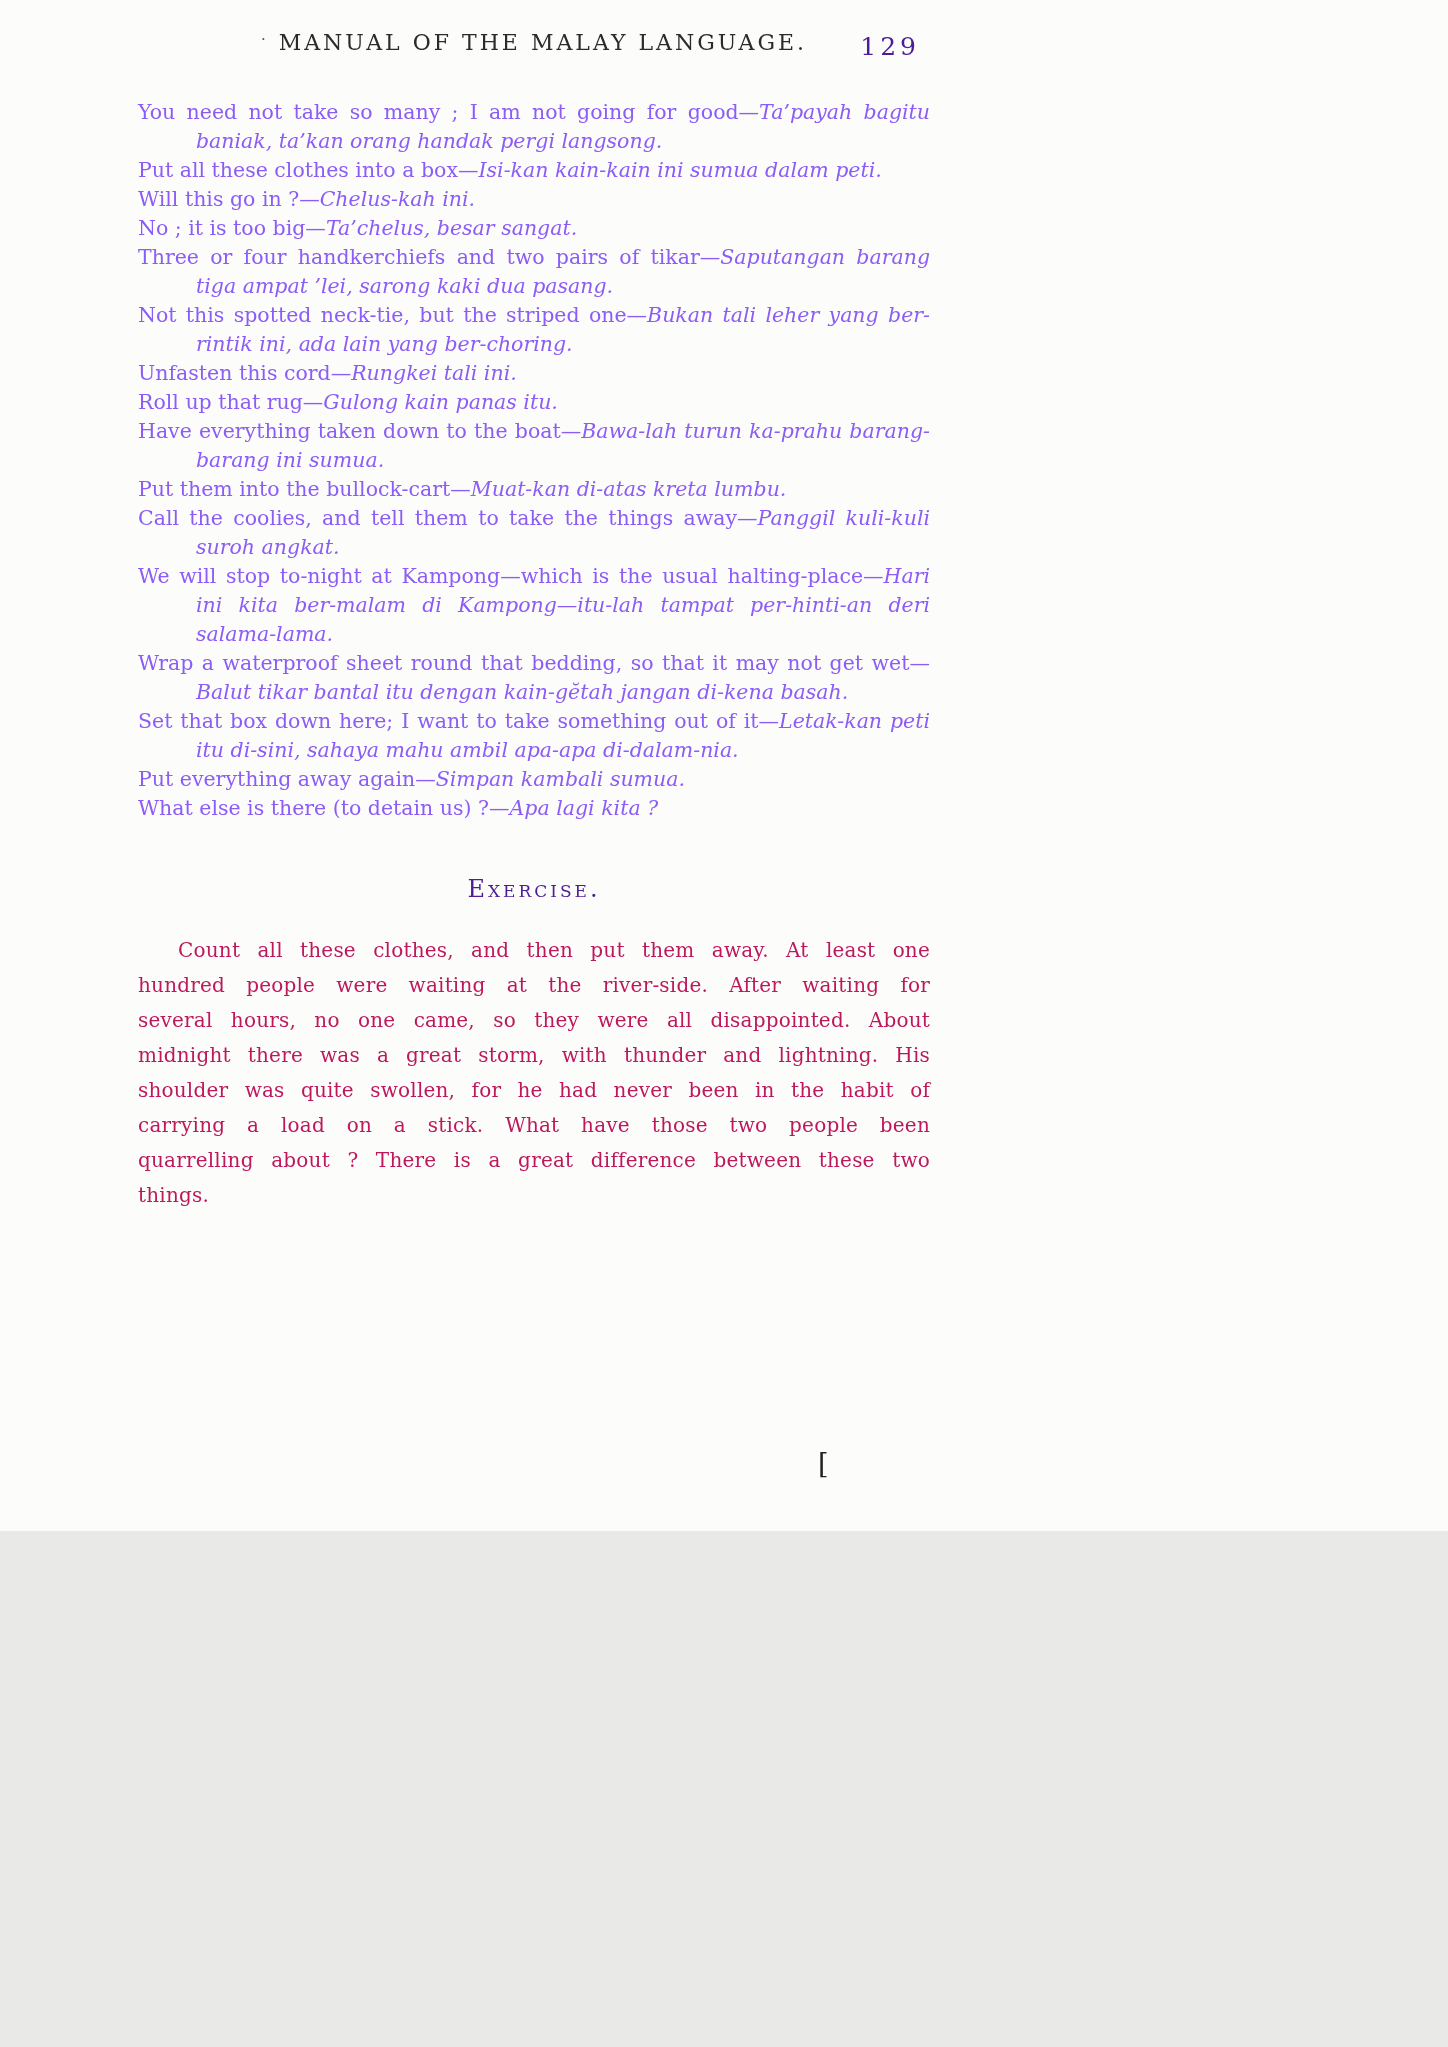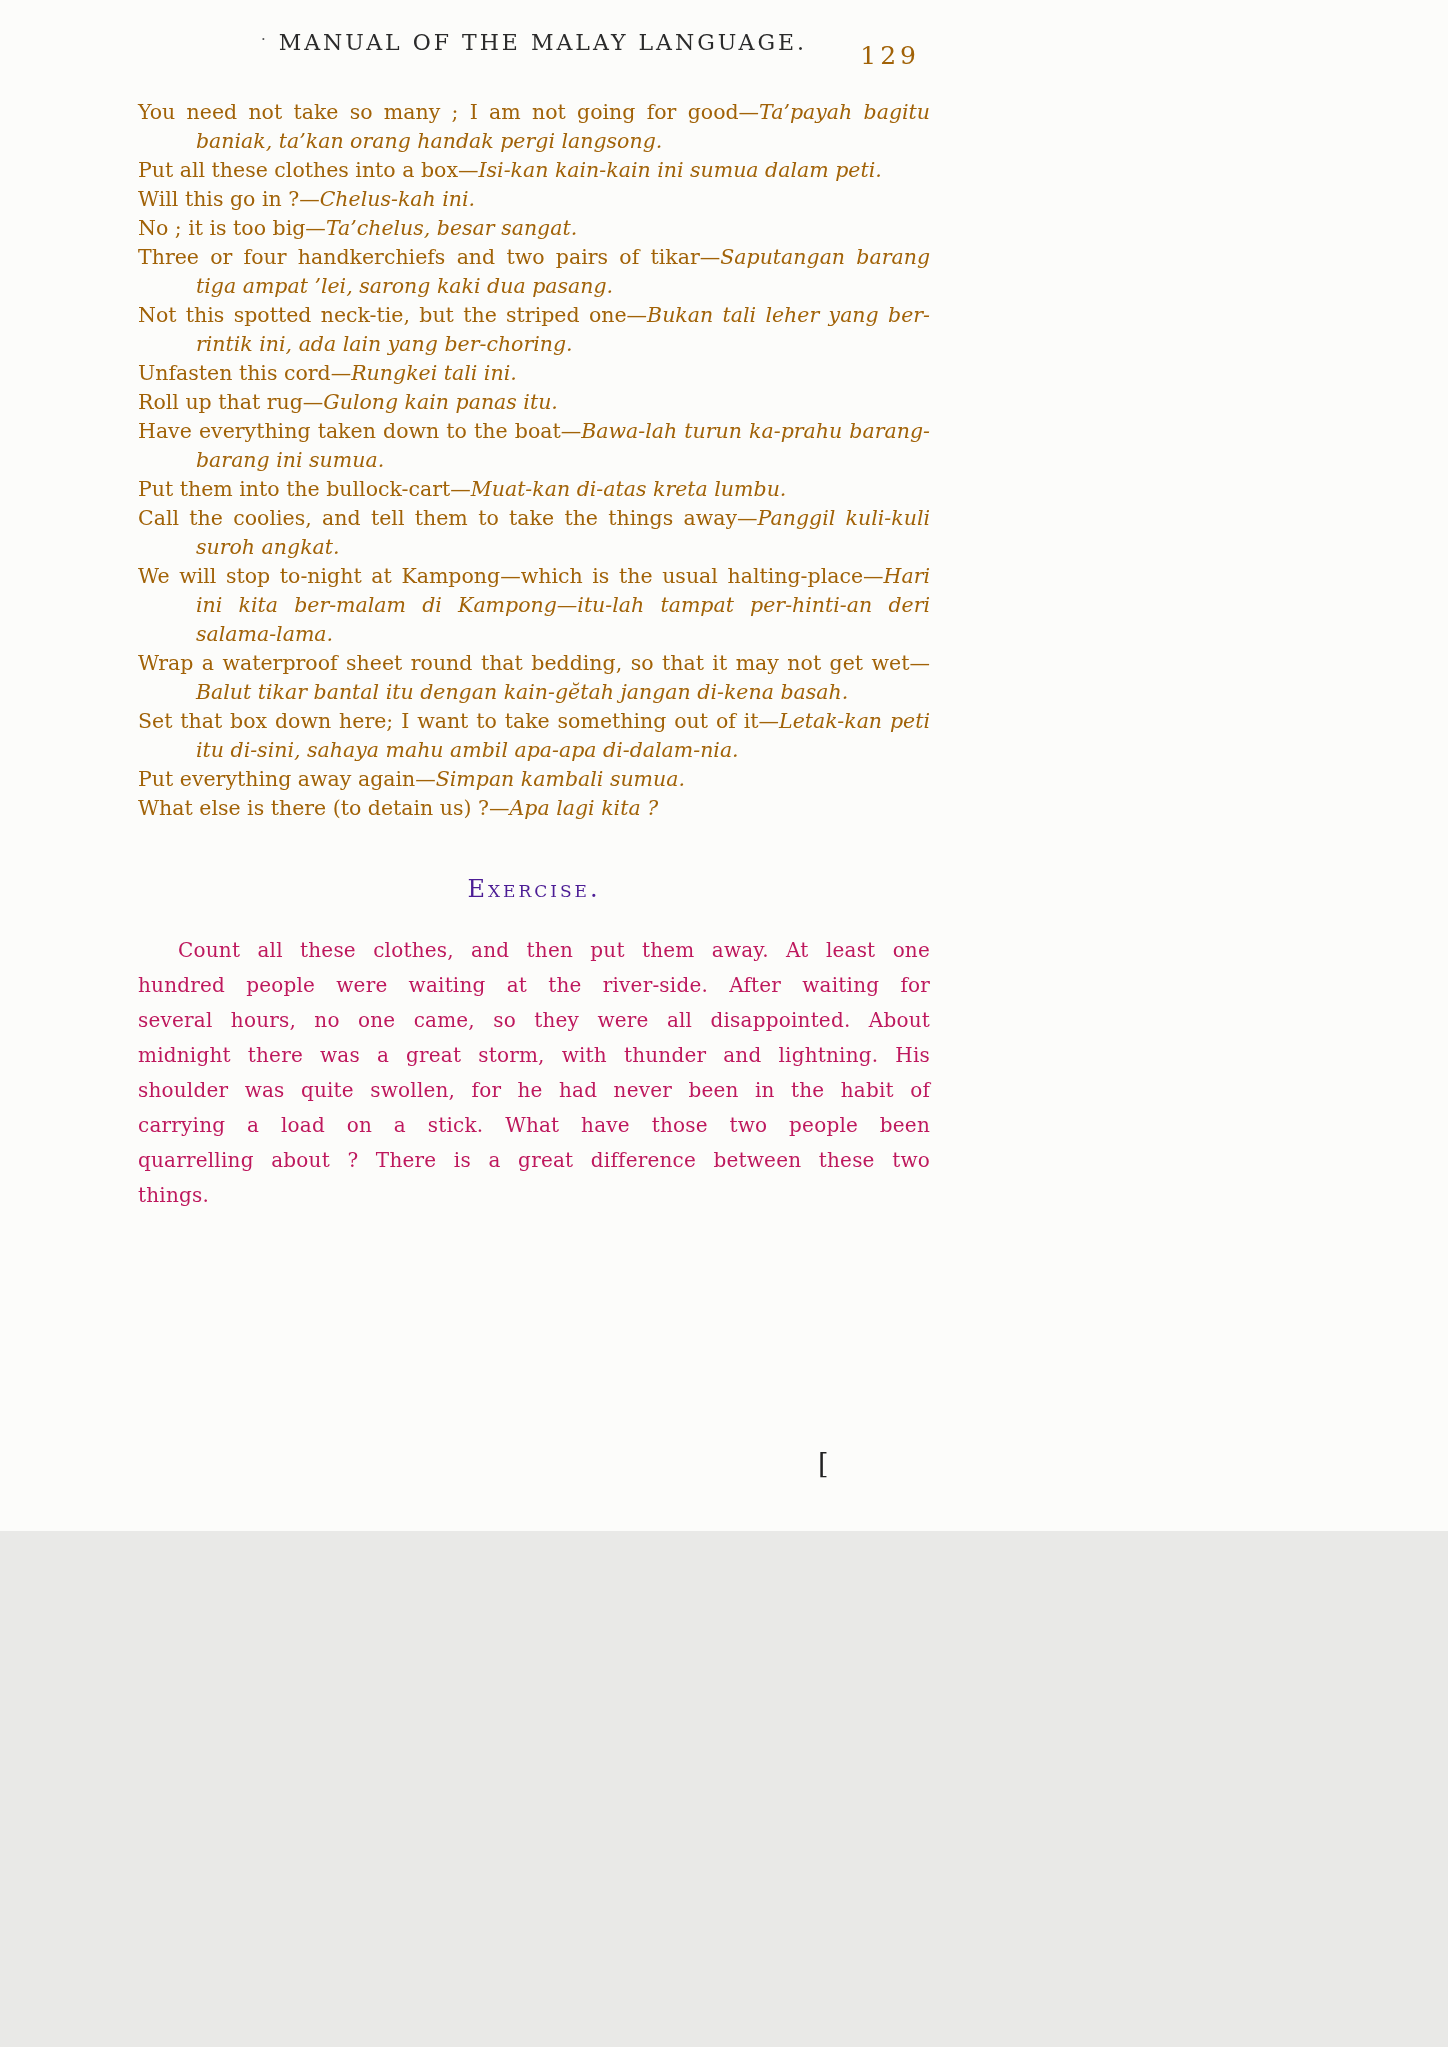--- a/index.html
+++ b/index.html
@@ -30,34 +30,34 @@
   }
   .header-mark {
     font-size: 15px;
     margin-right: 10px;
     color: #555;
     vertical-align: 6px;
   }
   .page-number {
     position: absolute;
     right: 10px;
-    top: 11px;
+    top: 2px;
     font-size: 25px;
     letter-spacing: 4px;
-    color: #a16207;
+    color: #4c1d95;
   }
   .phrase-list { margin-top: 26px; }
   .phrase {
     margin: 0;
     padding-left: 58px;
     text-indent: -58px;
     font-size: 20.5px;
     line-height: 29px;
     text-align: justify;
-    color: #a16207;
+    color: #8b5cf6;
   }
   .phrase .ms { font-style: italic; }
   .exercise-heading {
     margin: 52px 0 30px 0;
     text-align: center;
     font-weight: normal;
     font-size: 24px;
     font-variant: small-caps;
     letter-spacing: 3px;
     color: #4c1d95;

